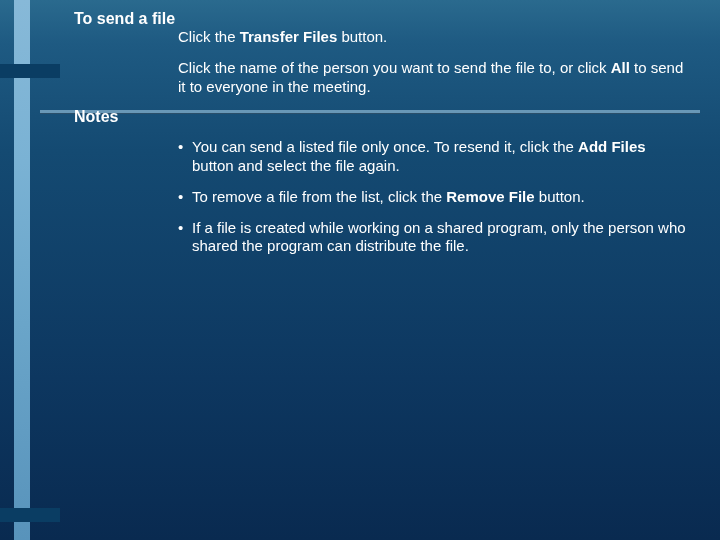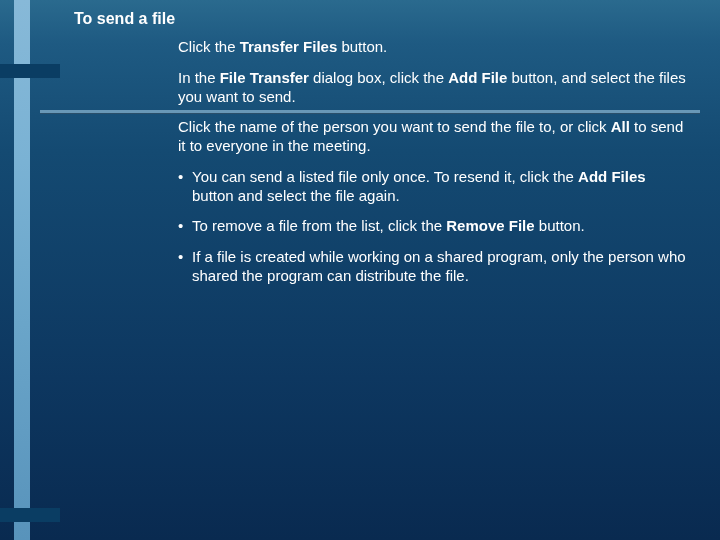--- a/index.html
+++ b/index.html
@@ -52,21 +52,20 @@
   .content {
     position: absolute;
     left: 74px;
     top: 10px;
     width: 615px;
     z-index: 3;
   }
   .heading {
     font-weight: bold;
     font-size: 16px;
-    margin-bottom: 10px;
   }
   .steps, .notes-list {
     margin-left: 104px;
   }
   .step, .note {
     font-size: 15px;
     line-height: 1.25;
     margin-bottom: 12px;
   }
   .notes-heading {
@@ -96,24 +95,24 @@
   <div class="left-stripe"></div>
   <div class="short-bar bar-top"></div>
   <div class="short-bar bar-bottom"></div>
   <div class="rule"></div>
 
   <div class="content">
     <div class="heading">To send a file</div>
 
     <div class="steps">
       <div class="step">Click the <b>Transfer Files</b> button.</div>
-      <div class="step">In the <b>File Transfer</b> dialog box, click the <b>Add File</b> button, and select the files you want to send.</div>
       <div class="step">Click the name of the person you want to send the file to, or click <b>All</b> to send it to everyone in the meeting.</div>
     </div>
 
+    <div class="notes-heading">Notes</div>
 
     <div class="notes-list">
       <div class="note">You can send a listed file only once. To resend it, click the <b>Add Files</b> button and select the file again.</div>
       <div class="note">To remove a file from the list, click the <b>Remove File</b> button.</div>
       <div class="note">If a file is created while working on a shared program, only the person who shared the program can distribute the file.</div>
     </div>
   </div>
 </div>
 
 </body></html>

